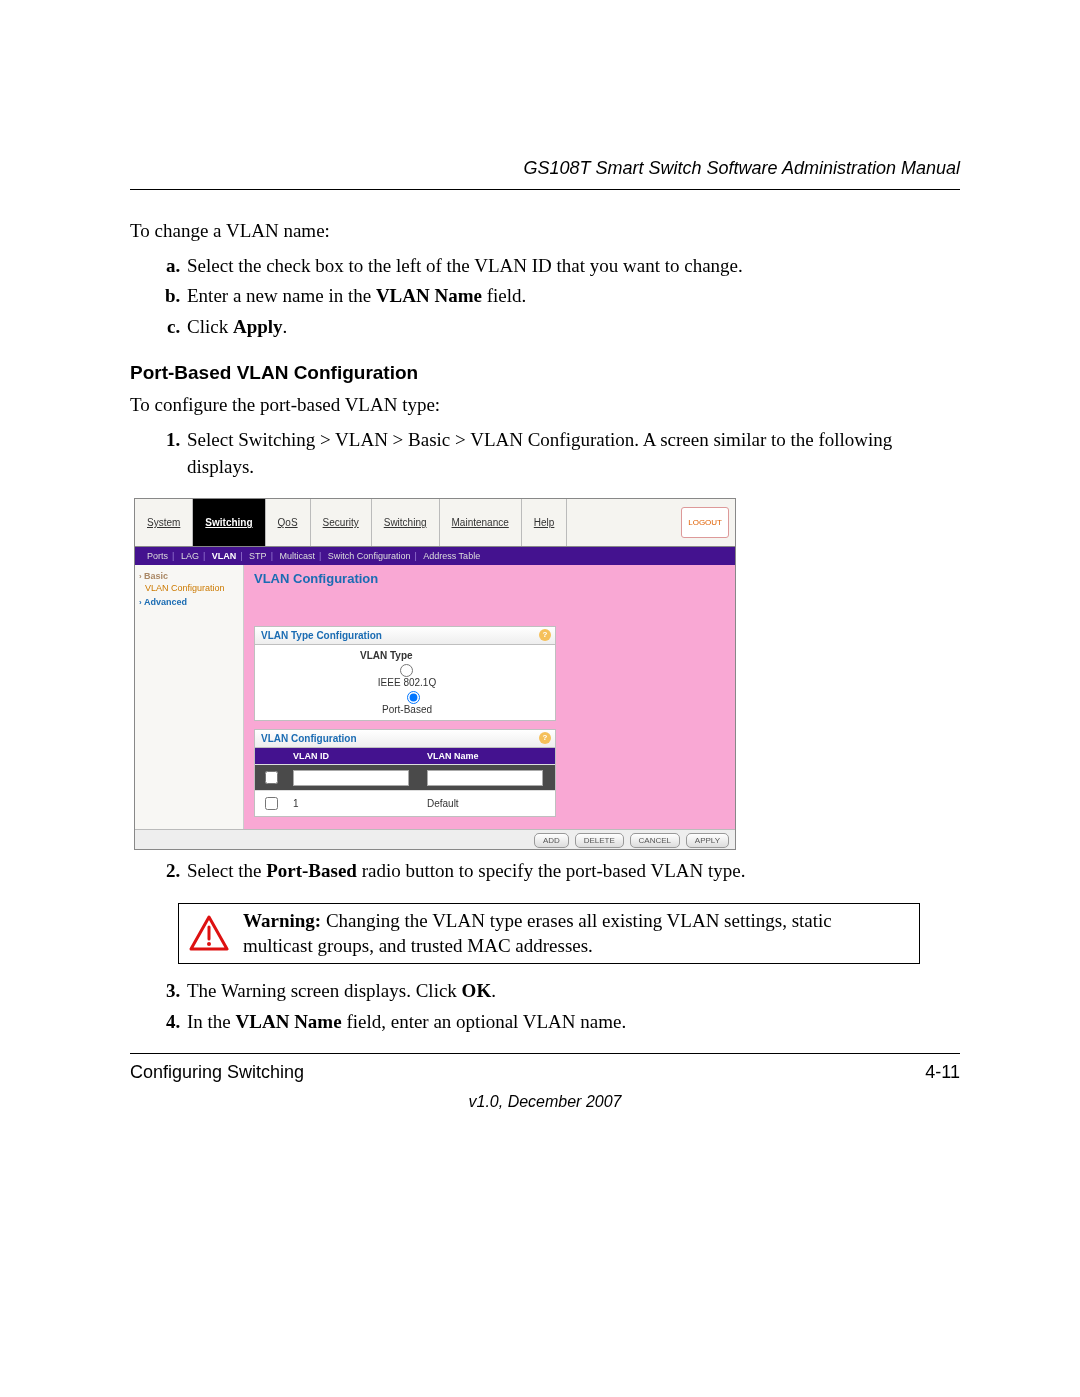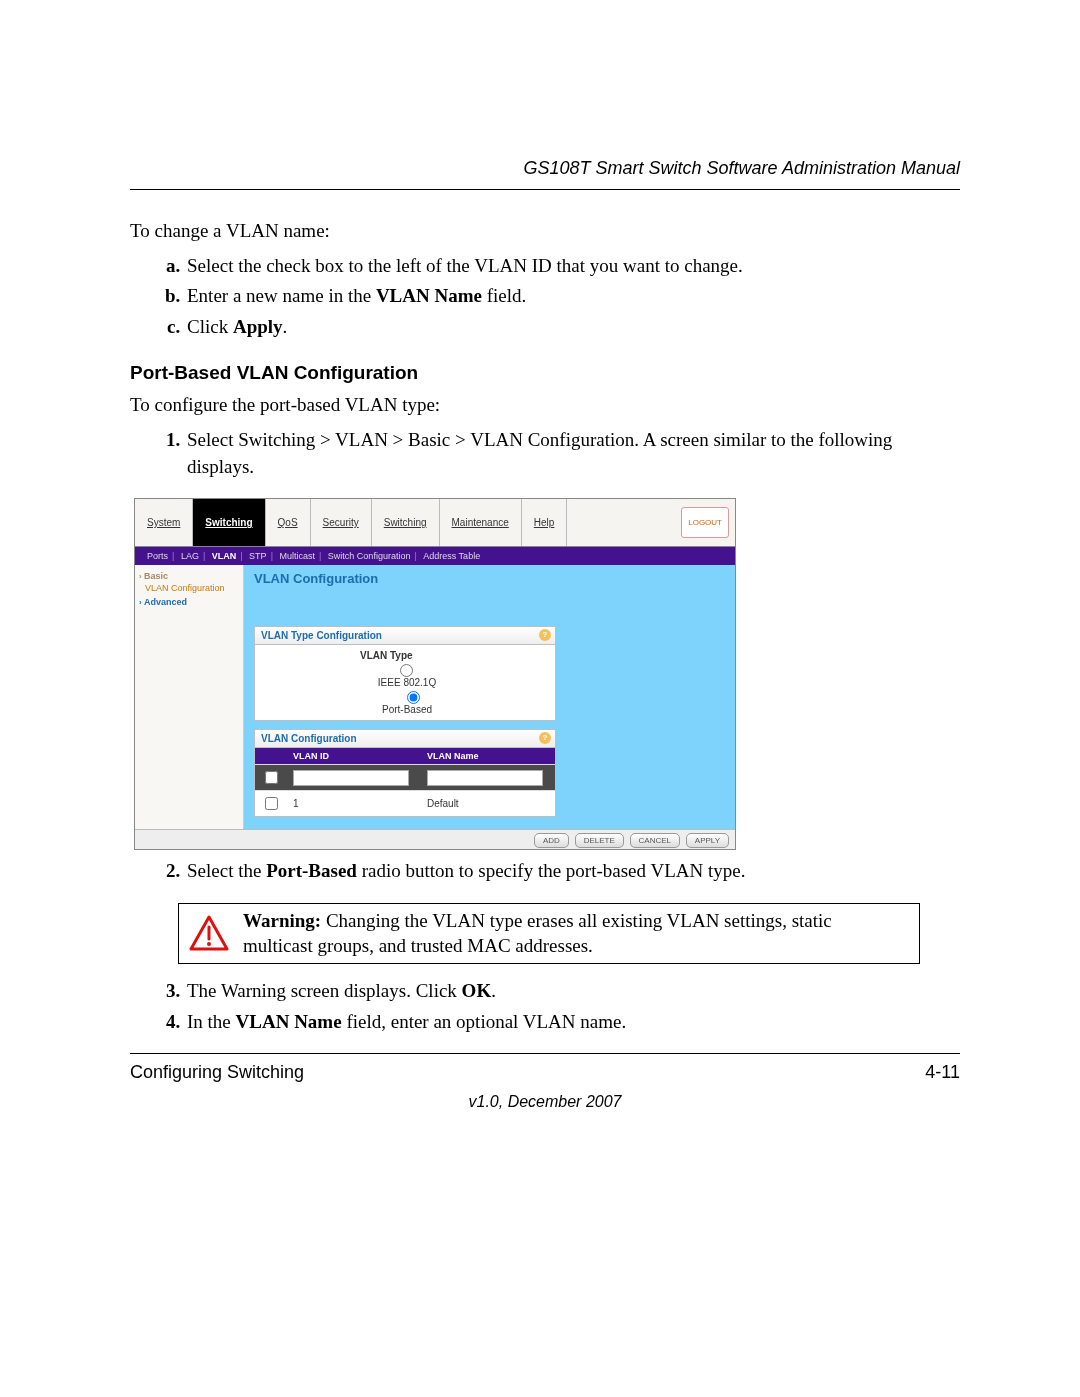--- a/index.html
+++ b/index.html
@@ -80,21 +80,21 @@
     background: #44128f;
     color: #ddd;
     font-size: 9px;
     padding: 4px 8px;
   }
   .sublink { margin: 0 4px; color: #ddd; cursor: pointer; }
   .sublink.active { color: #fff; font-weight: bold; }
   .sep { color: #9b7dd6; }
   .shot-body {
     display: flex;
-    background: #7dd3fc;
+    background: #f9a8d4;
     min-height: 150px;
   }
   .side {
     width: 100px;
     border-right: 1px solid #ccc;
     padding: 6px 4px;
     font-size: 9px;
     background: #f8f7f4;
   }
   .side .grp { color: #a86; font-weight: bold; margin-bottom: 2px; }

